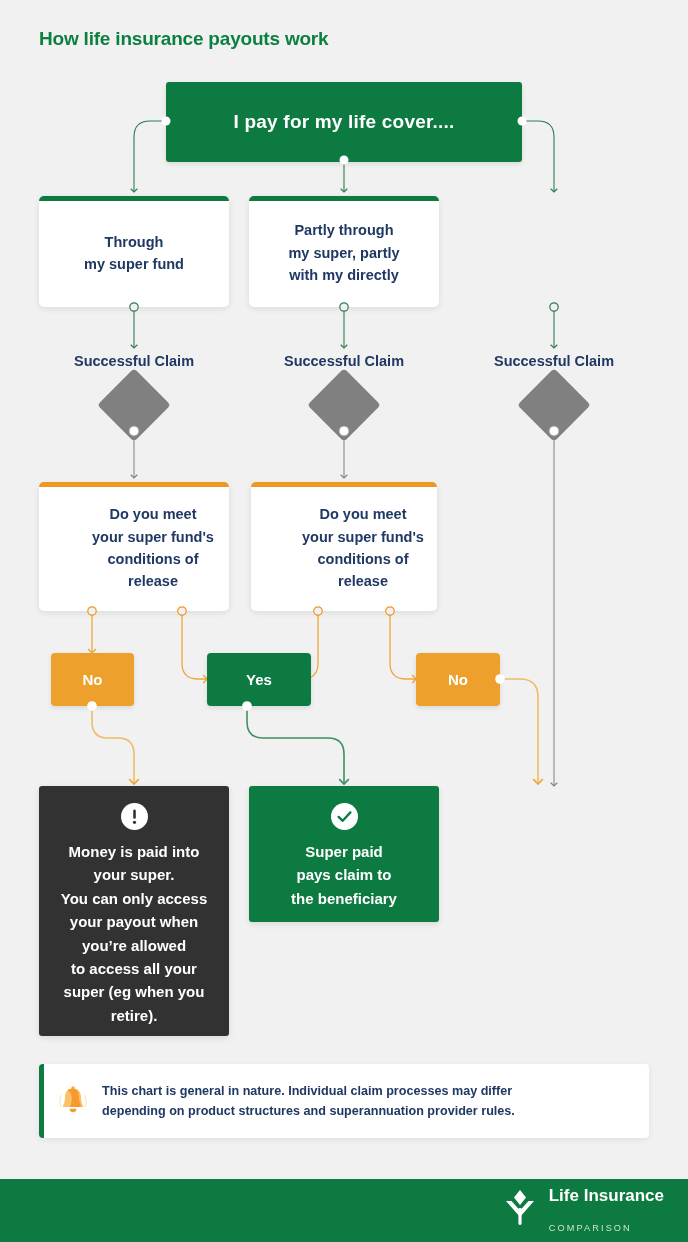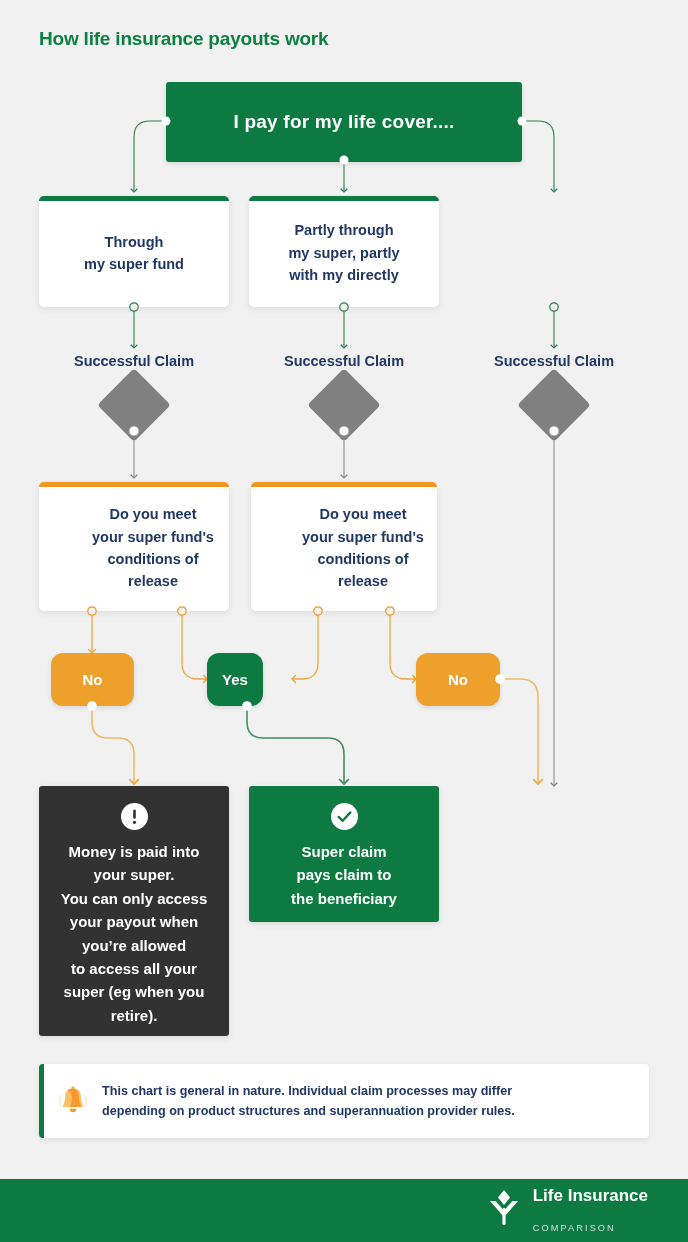--- a/index.html
+++ b/index.html
@@ -50,21 +50,21 @@
     transform:translateX(-50%);
   }
 
   .diamond{
     width:52px;height:52px;background:#808080;
     transform:translateX(-50%) rotate(45deg);
     border-radius:4px;
   }
 
   .pill{
-    border-radius:12px;
+    border-radius:4px;
     display:flex;align-items:center;justify-content:center;
     color:#ffffff;font-size:15px;font-weight:bold;
     box-shadow:0 2px 5px rgba(0,0,0,.10);
   }
   .pill.no{background:#eda02c;}
   .pill.yes{background:#0c7a41;}
 
   .result{
     border-radius:3px;
     display:flex;flex-direction:column;align-items:center;
@@ -85,21 +85,21 @@
     display:flex;align-items:center;z-index:2;box-sizing:border-box;
   }
   .note .bell{width:58px;display:flex;justify-content:center;align-items:center;flex:none;}
   .note .txt{color:#1f3864;font-size:12.6px;line-height:1.62;font-weight:bold;padding-right:18px;}
 
   
   .footer{
     position:absolute;left:0;top:1179px;width:688px;height:63px;
     background:#0c7a41;z-index:2;
     display:flex;align-items:center;justify-content:flex-end;
-    padding-right:40px;box-sizing:border-box;
+    padding-right:24px;box-sizing:border-box;
   }
   .brandwrap{display:flex;align-items:center;gap:11px;}
   .brandtxt{line-height:1;}
   .brandtxt .b1{color:#ffffff;font-size:17px;font-weight:bold;display:block;}
   .brandtxt .b2{color:#cfe3d6;font-size:9.2px;letter-spacing:2.1px;display:block;margin-top:20px;}
 </style>
 </head>
 <body>
 
 <div id="stage">
@@ -215,21 +215,21 @@
       <span>Do you meet</span><br>
       <span>your super fund's</span><br>
       <span>conditions of</span><br>
       <span>release</span>
     </div>
   </div>
 
   <div class="node pill no" style="left:51px;top:653px;width:83px;height:53px;">
     <span>No</span>
   </div>
-  <div class="node pill yes" style="left:207px;top:653px;width:56px;height:53px;">
+  <div class="node pill yes" style="left:207px;top:653px;width:104px;height:53px;">
     <span>Yes</span>
   </div>
   <div class="node pill no" style="left:416px;top:653px;width:84px;height:53px;">
     <span>No</span>
   </div>
 
   <div class="node result dark" style="left:39px;top:786px;width:190px;height:250px;">
     <span class="badge">
       <svg width="27" height="27" viewBox="0 0 27 27">
         <circle cx="13.5" cy="13.5" r="13.5" fill="#ffffff"></circle>
@@ -250,21 +250,21 @@
   </div>
 
   <div class="node result green" style="left:249px;top:786px;width:190px;height:136px;">
     <span class="badge">
       <svg width="27" height="27" viewBox="0 0 27 27">
         <circle cx="13.5" cy="13.5" r="13.5" fill="#ffffff"></circle>
         <path d="M7.6,13.9 L11.7,17.8 L19.4,9.4" fill="none" stroke="#0c7a41" stroke-width="2.3" stroke-linecap="round" stroke-linejoin="round"></path>
       </svg>
     </span>
     <div>
-      <span>Super claim</span><br>
+      <span>Super paid</span><br>
       <span>pays claim to</span><br>
       <span>the beneficiary</span>
     </div>
   </div>
 
 
   <div class="note">
     <span class="bell">
       <svg width="34" height="36" viewBox="0 0 34 36">
         <g opacity="0.30" fill="none" stroke="#f5b861" stroke-width="1.6" stroke-linecap="round">

